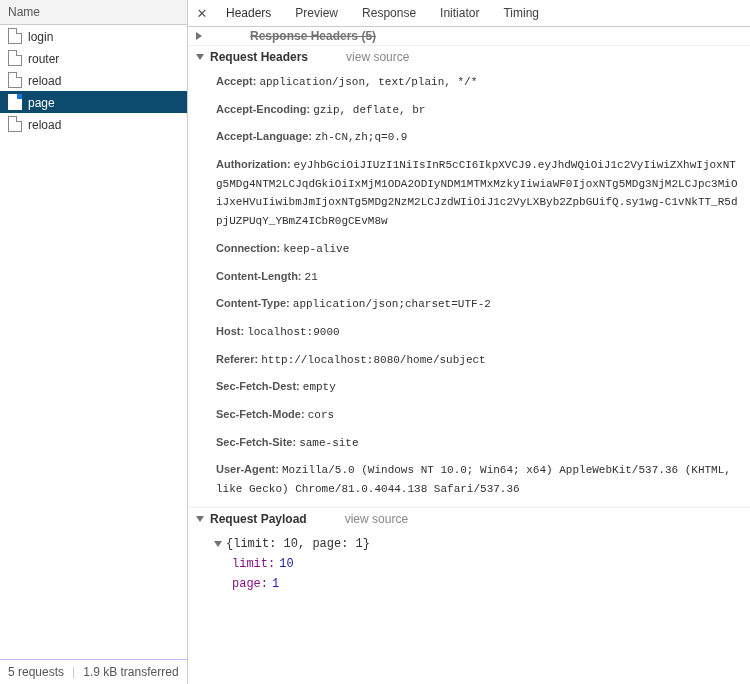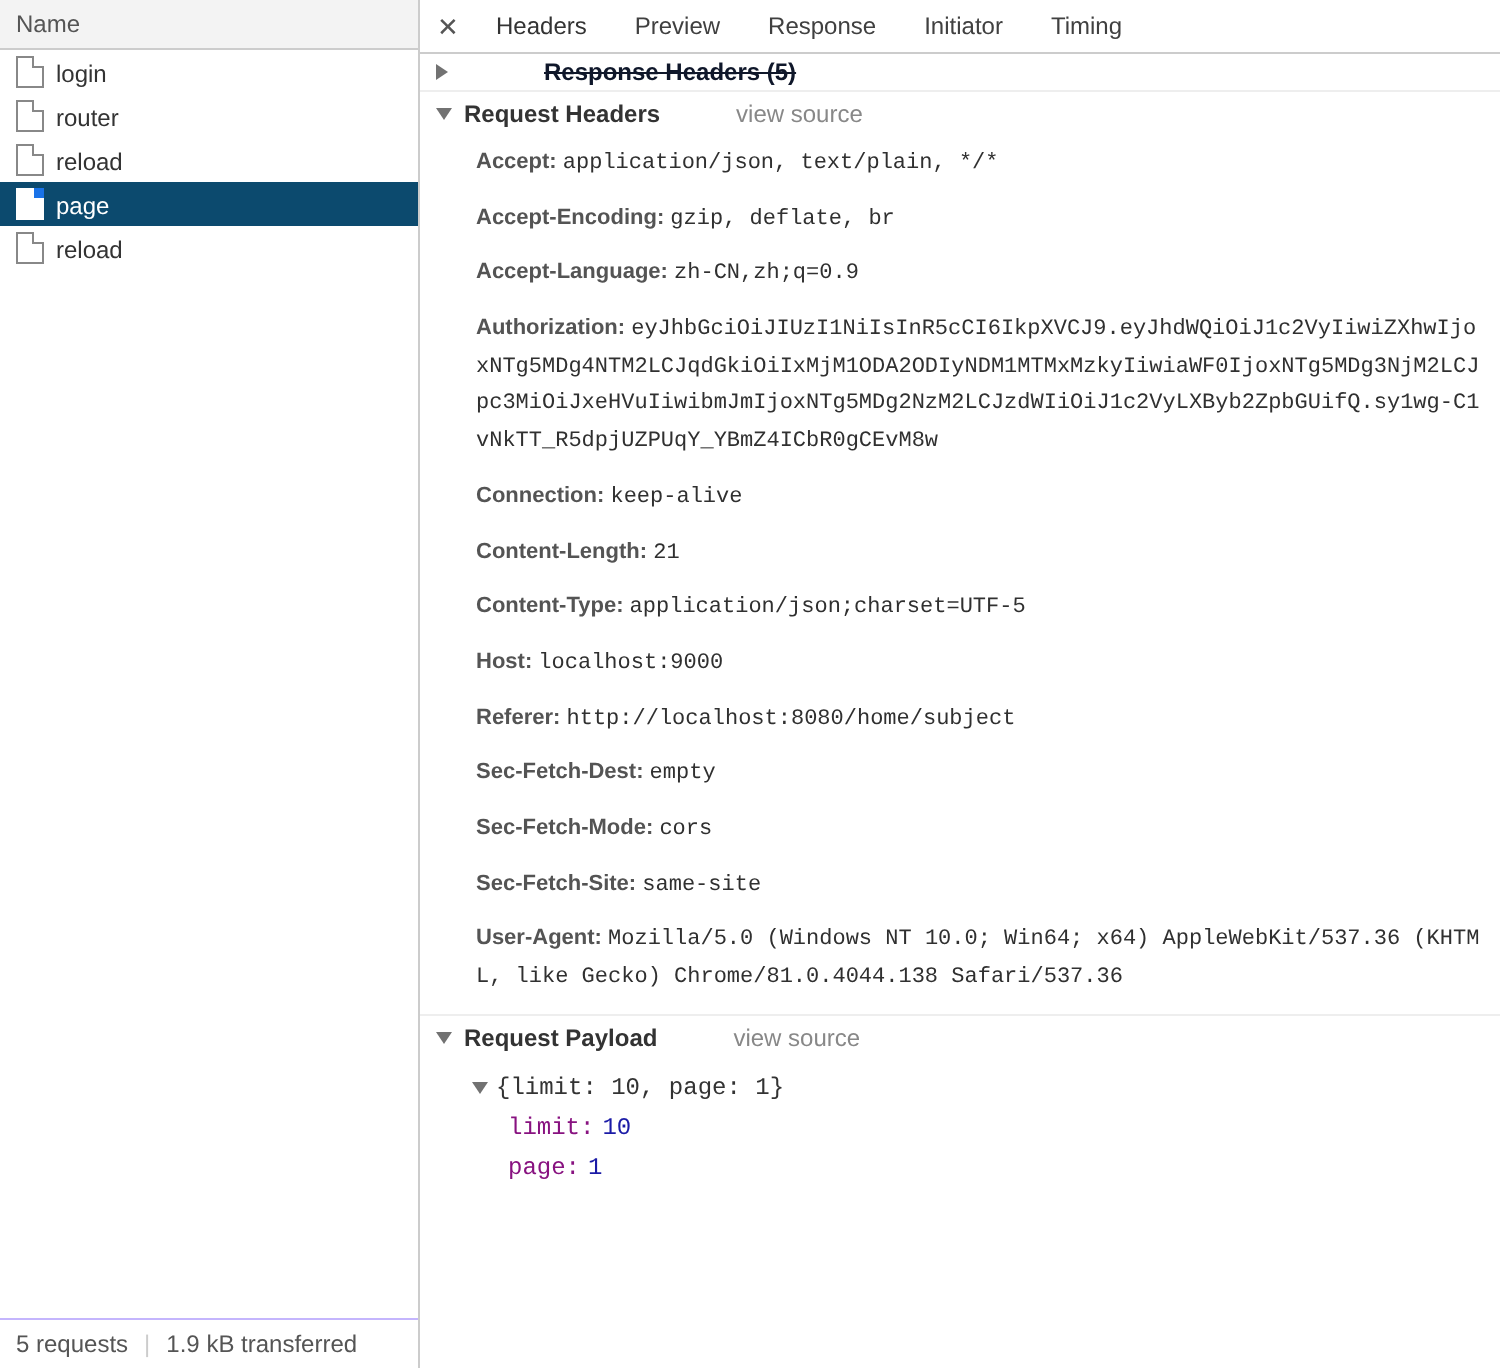--- a/index.html
+++ b/index.html
@@ -17,21 +17,21 @@
       overflow: hidden;
       display: flex;
       flex-direction: column;
     }
     .main-layout {
       display: flex;
       flex: 1;
       min-height: 0;
     }
     .sidebar {
-      width: 210px;
+      width: 188px;
       border-right: 1px solid #ccc;
       display: flex;
       flex-direction: column;
       background: #fff;
     }
     .sidebar-header {
       padding: 5px 8px;
       border-bottom: 1px solid #ccc;
       background: #f3f3f3;
       font-weight: 400;
@@ -187,21 +187,21 @@
       display: flex;
       align-items: center;
       gap: 6px;
       color: #999;
       position: relative;
       border-bottom: 1px solid #eee;
     }
     .partial-title {
       text-decoration: line-through;
       font-weight: 700;
-      color: #0f172a;
+      color: #737373;
       padding-left: 42px;
     }
     .payload-body {
       padding: 4px 8px 4px 26px;
       font-family: Consolas, "Courier New", monospace;
       font-size: 12px;
       line-height: 1.7;
       text-align: right;
     }
     .payload-row {
@@ -280,21 +280,21 @@
         <span class="section-title">Request Headers</span>
         <span class="view-source">view source</span>
       </div>
       <div id="request-headers-rows">
           <div class="header-row"><span class="header-name">Accept: </span><span class="header-value">application/json, text/plain, */*</span></div>
           <div class="header-row"><span class="header-name">Accept-Encoding: </span><span class="header-value">gzip, deflate, br</span></div>
           <div class="header-row"><span class="header-name">Accept-Language: </span><span class="header-value">zh-CN,zh;q=0.9</span></div>
           <div class="header-row"><span class="header-name">Authorization: </span><span class="header-value">eyJhbGciOiJIUzI1NiIsInR5cCI6IkpXVCJ9.eyJhdWQiOiJ1c2VyIiwiZXhwIjoxNTg5MDg4NTM2LCJqdGkiOiIxMjM1ODA2ODIyNDM1MTMxMzkyIiwiaWF0IjoxNTg5MDg3NjM2LCJpc3MiOiJxeHVuIiwibmJmIjoxNTg5MDg2NzM2LCJzdWIiOiJ1c2VyLXByb2ZpbGUifQ.sy1wg-C1vNkTT_R5dpjUZPUqY_YBmZ4ICbR0gCEvM8w</span></div>
           <div class="header-row"><span class="header-name">Connection: </span><span class="header-value">keep-alive</span></div>
           <div class="header-row"><span class="header-name">Content-Length: </span><span class="header-value">21</span></div>
-          <div class="header-row"><span class="header-name">Content-Type: </span><span class="header-value">application/json;charset=UTF-5</span></div>
+          <div class="header-row"><span class="header-name">Content-Type: </span><span class="header-value">application/json;charset=UTF-2</span></div>
           <div class="header-row"><span class="header-name">Host: </span><span class="header-value">localhost:9000</span></div>
           <div class="header-row"><span class="header-name">Referer: </span><span class="header-value">http://localhost:8080/home/subject</span></div>
           <div class="header-row"><span class="header-name">Sec-Fetch-Dest: </span><span class="header-value">empty</span></div>
           <div class="header-row"><span class="header-name">Sec-Fetch-Mode: </span><span class="header-value">cors</span></div>
           <div class="header-row"><span class="header-name">Sec-Fetch-Site: </span><span class="header-value">same-site</span></div>
           <div class="header-row"><span class="header-name">User-Agent: </span><span class="header-value">Mozilla/5.0 (Windows NT 10.0; Win64; x64) AppleWebKit/537.36 (KHTML, like Gecko) Chrome/81.0.4044.138 Safari/537.36</span></div>
         </div>
 
       <div class="section-header" style="border-top:1px solid #eee; margin-top:4px;">
         <span class="triangle triangle-down"></span>

